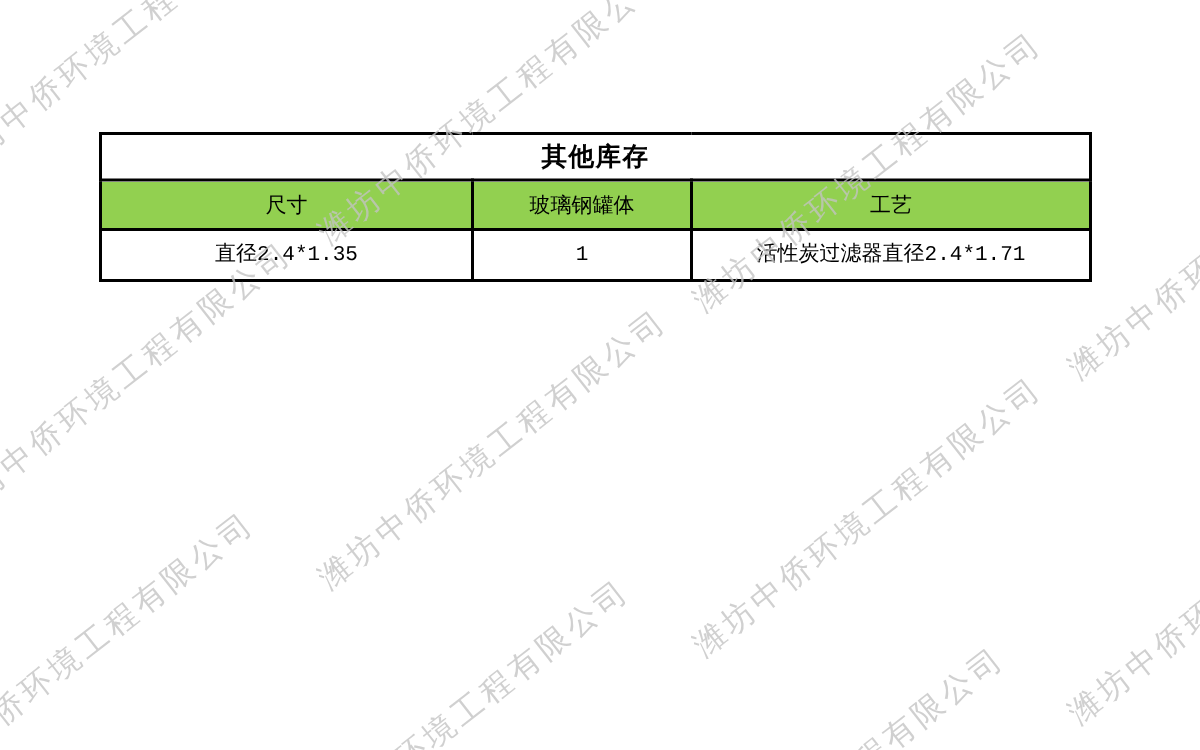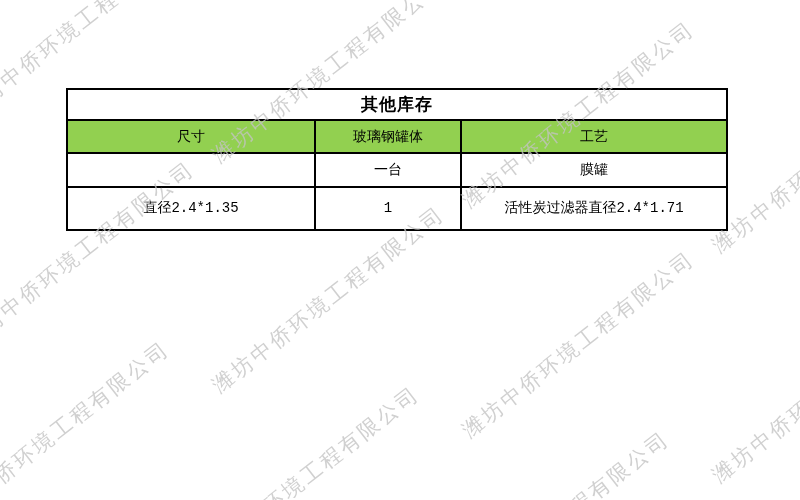--- a/index.html
+++ b/index.html
@@ -56,25 +56,20 @@
     <tbody>
         <tr>
       <td class="title-cell" colspan="3">其他库存</td>
     </tr>
     <tr class="head-row">
       <th>尺寸</th>
       <th>玻璃钢罐体</th>
       <th>工艺</th>
     </tr>
     <tr class="data-row">
-      <td></td>
-      <td>一台</td>
-      <td>膜罐</td>
-    </tr>
-    <tr class="data-row">
       <td>直径2.4*1.35</td>
       <td>1</td>
       <td>活性炭过滤器直径2.4*1.71</td>
     </tr>
   </tbody>
     </table>
 
   <div class="wm-layer">
       <div class="wm" style="left: -35px; top: 99px;">潍坊中侨环境工程有限公司</div>
       <div class="wm" style="left: 215px; top: 144px;">潍坊中侨环境工程有限公司</div>

